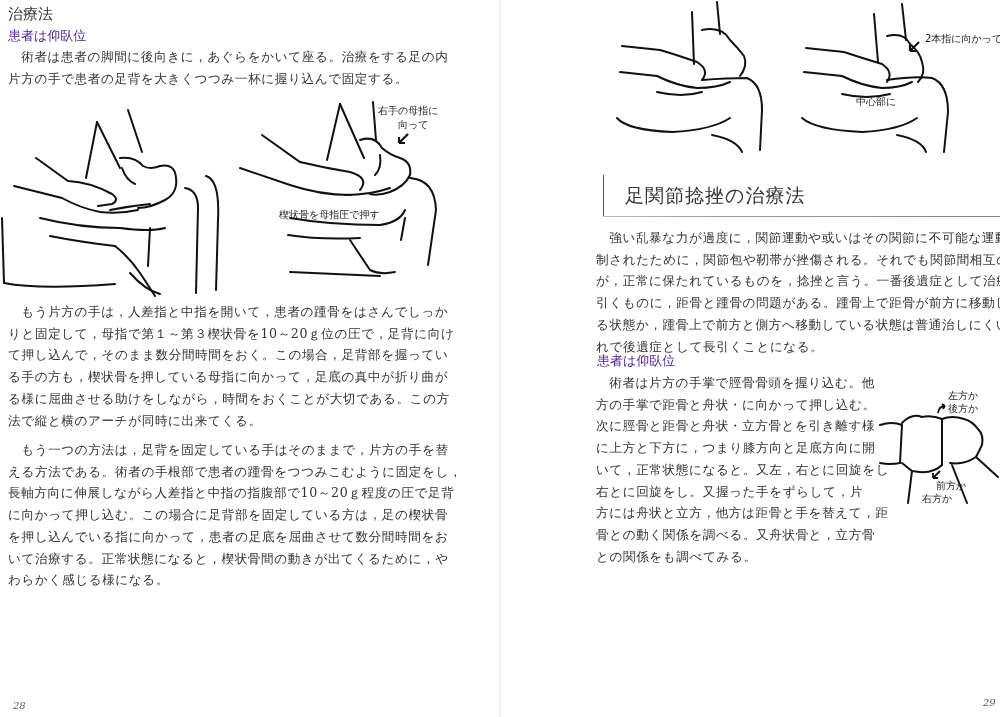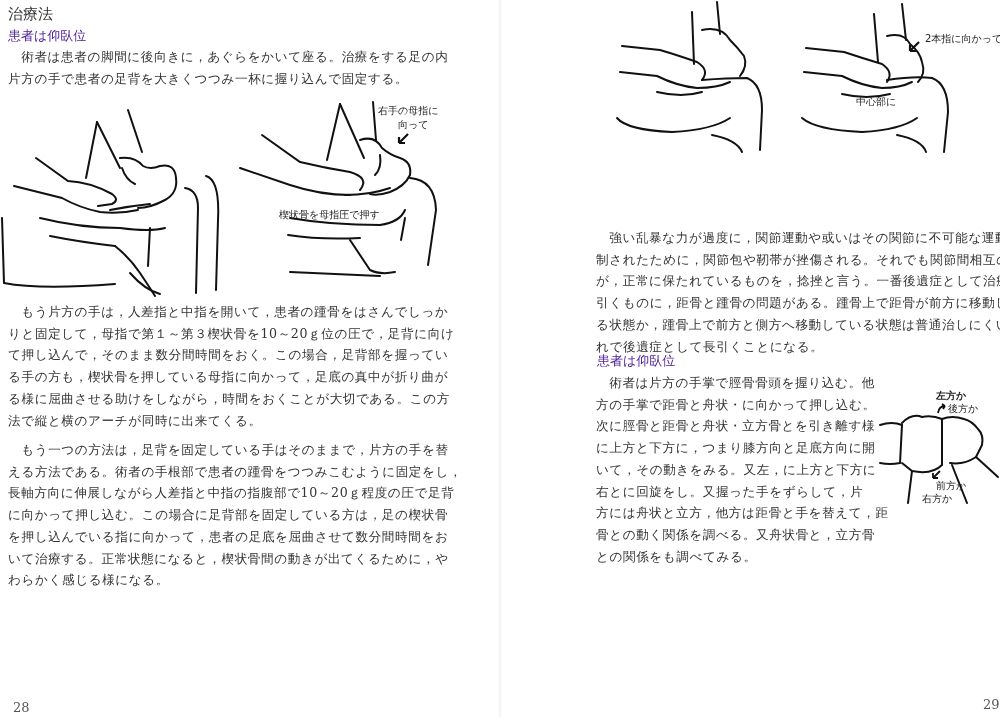--- a/index.html
+++ b/index.html
@@ -11,21 +11,21 @@
   .gutter { position:absolute; left:498px; top:0; width:4px; height:717px;
             background:linear-gradient(to right, #ffffff, #f2f2f2, #ffffff); }
   .section-title { position:absolute; left:8px; top:5px; font-size:15px; color:#333; }
   .subhead { position:absolute; font-size:13px; color:#4c1d95; }
   .para { position:absolute; font-size:12.6px; line-height:21.7px; color:#333; letter-spacing:0.6px; }
   .para .line { display:block; white-space:nowrap; }
   .illus { position:absolute; }
   .illus svg { display:block; }
   .label { position:absolute; font-family:"DejaVu Sans", "Liberation Sans", sans-serif;
            font-size:10px; color:#222; white-space:nowrap; line-height:13px; }
-  .page-number { position:absolute; font-size:13px; color:#555; }
+  .page-number { position:absolute; font-size:10px; color:#555;font-style:italic; }
   .heading-box { position:absolute; left:103px; top:175px; width:397px; height:42px; }
   .heading-box .bar { position:absolute; left:0; top:0; width:1px; height:42px; background:#555; }
   .heading-box .rule { position:absolute; left:0; bottom:0; width:397px; height:1px;
                        background:linear-gradient(to right,#bbb,#999 30%,#888); }
   .heading-box .htext { position:absolute; left:22px; top:8px; font-size:19px; color:#333; letter-spacing:1px; }
 </style>
 </head>
 <body>
 
 <div class="gutter"></div>
@@ -135,38 +135,43 @@
       <path d="M105 135 Q130 140 134 152"></path>
       <path d="M50 94 Q75 100 98 94"></path>
     </svg>
     <svg style="position:absolute;left:115px;top:40px;" width="14" height="14" viewBox="0 0 14 14">
       <path d="M12 2 L3 11 M3 11 L3 5 M3 11 L9 11" stroke="#111" stroke-width="2.2" fill="none"></path>
     </svg>
   </div>
   <div class="label" style="left:425px;top:32px;">2本指に向かって</div>
   <div class="label" style="left:356px;top:95px;">中心部に</div>
 
+  <div class="heading-box">
+    <div class="bar"></div>
+    <div class="htext">足関節捻挫の治療法</div>
+    <div class="rule"></div>
+  </div>
 
   <div class="para" style="left:96px;top:227px;">
     <span class="line">　強い乱暴な力が過度に，関節運動や或いはその関節に不可能な運動が強</span>
     <span class="line">制されたために，関節包や靭帯が挫傷される。それでも関節間相互の関係</span>
     <span class="line">が，正常に保たれているものを，捻挫と言う。一番後遺症として治療が長</span>
     <span class="line">引くものに，距骨と踵骨の問題がある。踵骨上で距骨が前方に移動してい</span>
     <span class="line">る状態か，踵骨上で前方と側方へ移動している状態は普通治しにくい。そ</span>
     <span class="line">れで後遺症として長引くことになる。</span>
   </div>
 
   <div class="subhead" style="left:97px;top:352px;">患者は仰臥位</div>
 
   <div class="para" style="left:96px;top:372px;">
     <span class="line">　術者は片方の手掌で脛骨骨頭を握り込む。他</span>
     <span class="line">方の手掌で距骨と舟状・に向かって押し込む。</span>
     <span class="line">次に脛骨と距骨と舟状・立方骨とを引き離す様</span>
     <span class="line">に上方と下方に，つまり膝方向と足底方向に開</span>
-    <span class="line">いて，その動きをみる。又左，に上方と下方に</span>
+    <span class="line">いて，正常状態になると。又左，右とに回旋をし</span>
     <span class="line">右とに回旋をし。又握った手をずらして，片</span>
     <span class="line">方には舟状と立方，他方は距骨と手を替えて，距</span>
     <span class="line">骨との動く関係を調べる。又舟状骨と，立方骨</span>
     <span class="line">との関係をも調べてみる。</span>
   </div>
 
   <div class="illus" style="left:372px;top:405px;">
     <svg width="128" height="100" viewBox="0 0 128 100" fill="none" stroke="#111" stroke-width="2" stroke-linecap="round">
       <path d="M8 20 Q20 16 30 20 L28 58 Q18 60 8 58"></path>
       <path d="M30 18 Q40 8 50 12 Q60 10 70 14 L70 60 Q60 70 40 66 L30 58"></path>
@@ -175,19 +180,19 @@
       <path d="M80 60 L95 98"></path>
       <path d="M104 52 L126 72"></path>
     </svg>
     <svg style="position:absolute;left:64px;top:-2px;" width="12" height="12" viewBox="0 0 12 12">
       <path d="M2 10 Q3 3 9 3 M9 3 L6 1 M9 3 L7 6" stroke="#111" stroke-width="1.8" fill="none"></path>
     </svg>
     <svg style="position:absolute;left:58px;top:64px;" width="12" height="12" viewBox="0 0 12 12">
       <path d="M10 2 L3 9 M3 9 L3 4 M3 9 L8 9" stroke="#111" stroke-width="1.8" fill="none"></path>
     </svg>
   </div>
-  <div class="label" style="left:436px;top:389px;font-weight:bold;">左方か</div>
+  <div class="label" style="left:448px;top:389px;">左方か</div>
   <div class="label" style="left:448px;top:402px;">後方か</div>
   <div class="label" style="left:436px;top:479px;">前方か</div>
   <div class="label" style="left:422px;top:492px;">右方か</div>
 
   <div class="page-number" style="left:483px;top:697px;">29</div>
 </div>
 
 </body></html>

